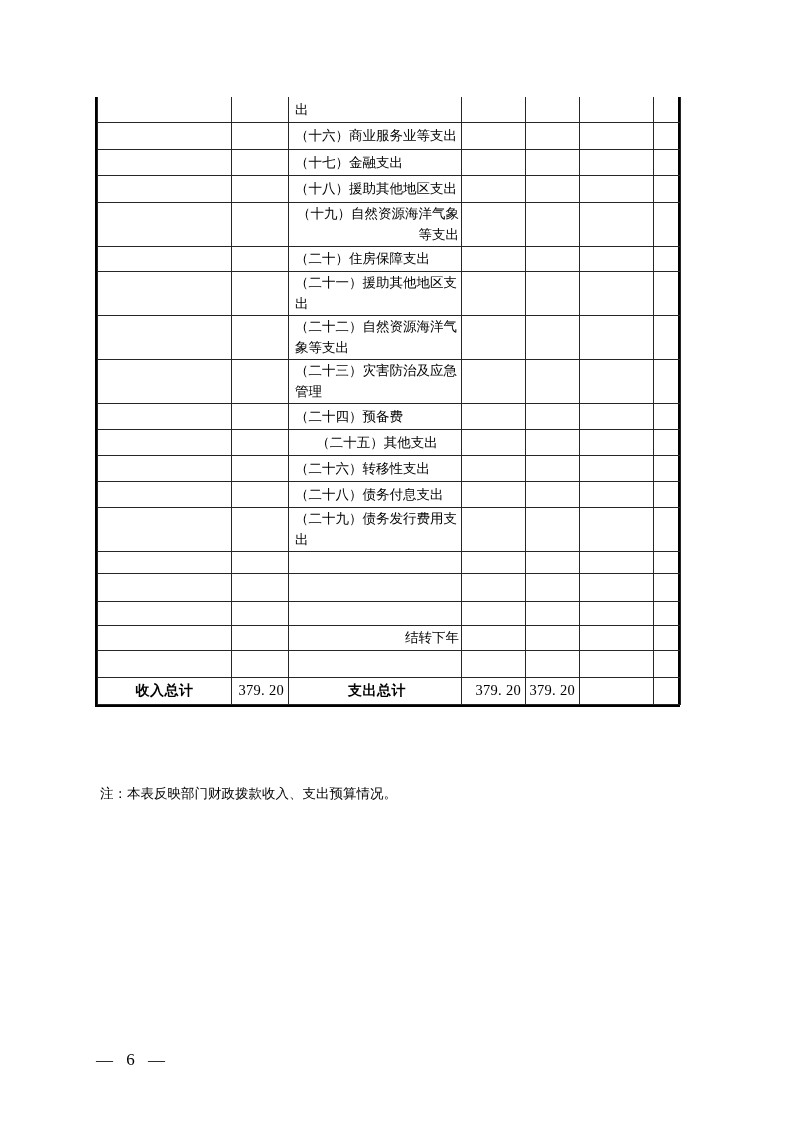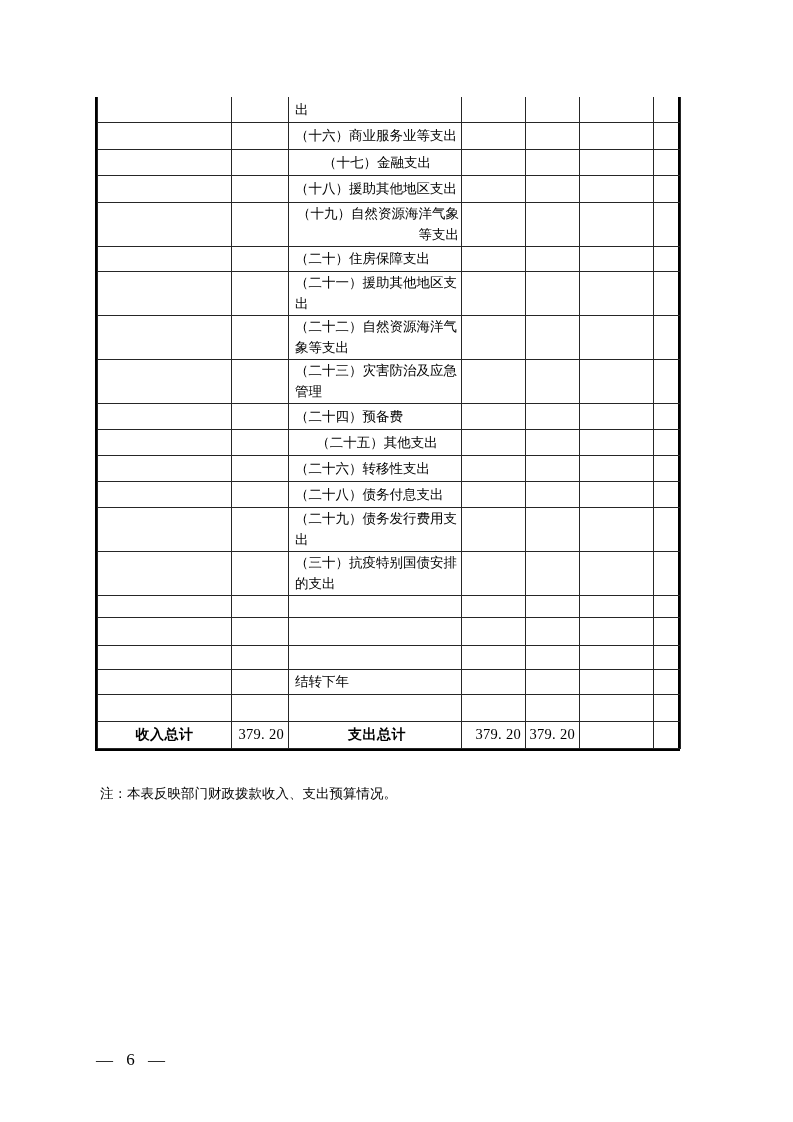--- a/index.html
+++ b/index.html
@@ -78,21 +78,21 @@
           <td style="text-align: right;"></td>
           <td style="text-align: left;">（十六）商业服务业等支出</td>
           <td style="text-align: right;"></td>
           <td style="text-align: right;"></td>
           <td style="text-align: center;"></td>
           <td style="text-align: center;"></td>
         </tr>
         <tr style="height: 26px;">
           <td style="text-align: center;"></td>
           <td style="text-align: right;"></td>
-          <td style="text-align: center;">（十七）金融支出</td>
+          <td style="text-align: left;">（十七）金融支出</td>
           <td style="text-align: right;"></td>
           <td style="text-align: right;"></td>
           <td style="text-align: center;"></td>
           <td style="text-align: center;"></td>
         </tr>
         <tr style="height: 27px;">
           <td style="text-align: center;"></td>
           <td style="text-align: right;"></td>
           <td style="text-align: left;">（十八）援助其他地区支出</td>
           <td style="text-align: right;"></td>
@@ -183,29 +183,20 @@
         </tr>
         <tr style="height: 44px;">
           <td style="text-align: center;"></td>
           <td style="text-align: right;"></td>
           <td style="text-align: left;">（二十九）债务发行费用支出</td>
           <td style="text-align: right;"></td>
           <td style="text-align: right;"></td>
           <td style="text-align: center;"></td>
           <td style="text-align: center;"></td>
         </tr>
-        <tr style="height: 44px;">
-          <td style="text-align: center;"></td>
-          <td style="text-align: right;"></td>
-          <td style="text-align: left;">（三十）抗疫特别国债安排的支出</td>
-          <td style="text-align: right;"></td>
-          <td style="text-align: right;"></td>
-          <td style="text-align: center;"></td>
-          <td style="text-align: center;"></td>
-        </tr>
         <tr style="height: 22px;">
           <td style="text-align: center;"></td>
           <td style="text-align: right;"></td>
           <td style="text-align: left;"></td>
           <td style="text-align: right;"></td>
           <td style="text-align: right;"></td>
           <td style="text-align: center;"></td>
           <td style="text-align: center;"></td>
         </tr>
         <tr style="height: 28px;">
@@ -222,21 +213,21 @@
           <td style="text-align: right;"></td>
           <td style="text-align: left;"></td>
           <td style="text-align: right;"></td>
           <td style="text-align: right;"></td>
           <td style="text-align: center;"></td>
           <td style="text-align: center;"></td>
         </tr>
         <tr style="height: 25px;">
           <td style="text-align: center;"></td>
           <td style="text-align: right;"></td>
-          <td style="text-align: left;">结转下年</td>
+          <td style="text-align: right;">结转下年</td>
           <td style="text-align: right;"></td>
           <td style="text-align: right;"></td>
           <td style="text-align: center;"></td>
           <td style="text-align: center;"></td>
         </tr>
         <tr style="height: 27px;">
           <td style="text-align: center;"></td>
           <td style="text-align: right;"></td>
           <td style="text-align: left;"></td>
           <td style="text-align: right;"></td>

